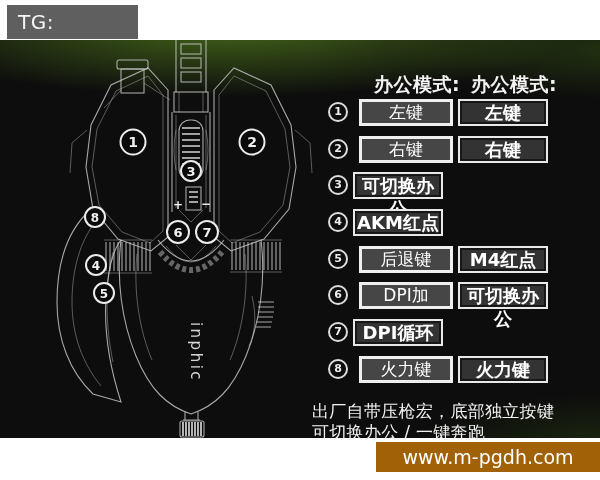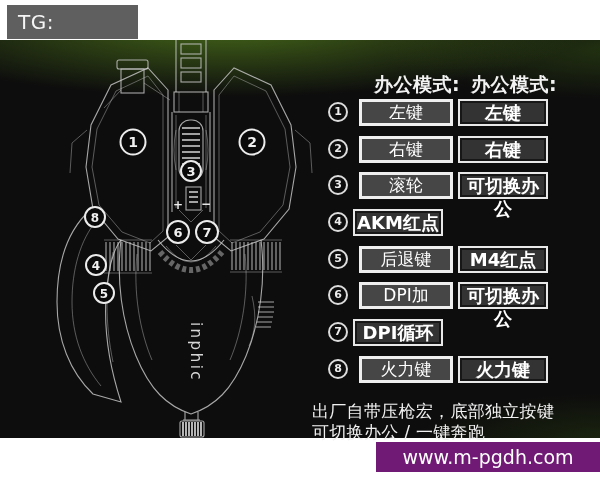--- a/index.html
+++ b/index.html
@@ -53,21 +53,21 @@
     box-shadow: inset 0 0 0 2px rgba(0,0,0,.55);
     color:#ffffff; font-size:18px; font-weight:bold; line-height:23px; text-align:center;
   }
   .note {
     position:absolute; left:312px; top:361px;
     color:#f0f0f0; font-size:17px; line-height:21px; letter-spacing:.3px;
   }
   
   .watermark {
     position:absolute; left:376px; top:442px; width:224px; height:30px;
-    background:#701a75; color:#ffffff; font-size:19px; line-height:30px; text-align:center;
+    background:#a16207; color:#ffffff; font-size:19px; line-height:30px; text-align:center;
   }
 </style>
 </head>
 <body>
 
 <div class="canvas">
 
   <div class="tg-badge">TG: MYYJJPP</div>
 
   <div class="poster">
@@ -200,21 +200,20 @@
       <span class="office-box">左键</span>
       <span class="game-box">左键</span>
     </div>
     <div class="t-row" style="top:95px">
       <span class="num">2</span>
       <span class="office-box">右键</span>
       <span class="game-box">右键</span>
     </div>
     <div class="t-row" style="top:131px">
       <span class="num">3</span>
-      <span class="office-box">滚轮</span>
       <span class="game-box">可切换办公</span>
     </div>
     <div class="t-row" style="top:168px">
       <span class="num">4</span>
       <span class="game-box">AKM红点</span>
     </div>
     <div class="t-row" style="top:205px">
       <span class="num">5</span>
       <span class="office-box">后退键</span>
       <span class="game-box">M4红点</span>

